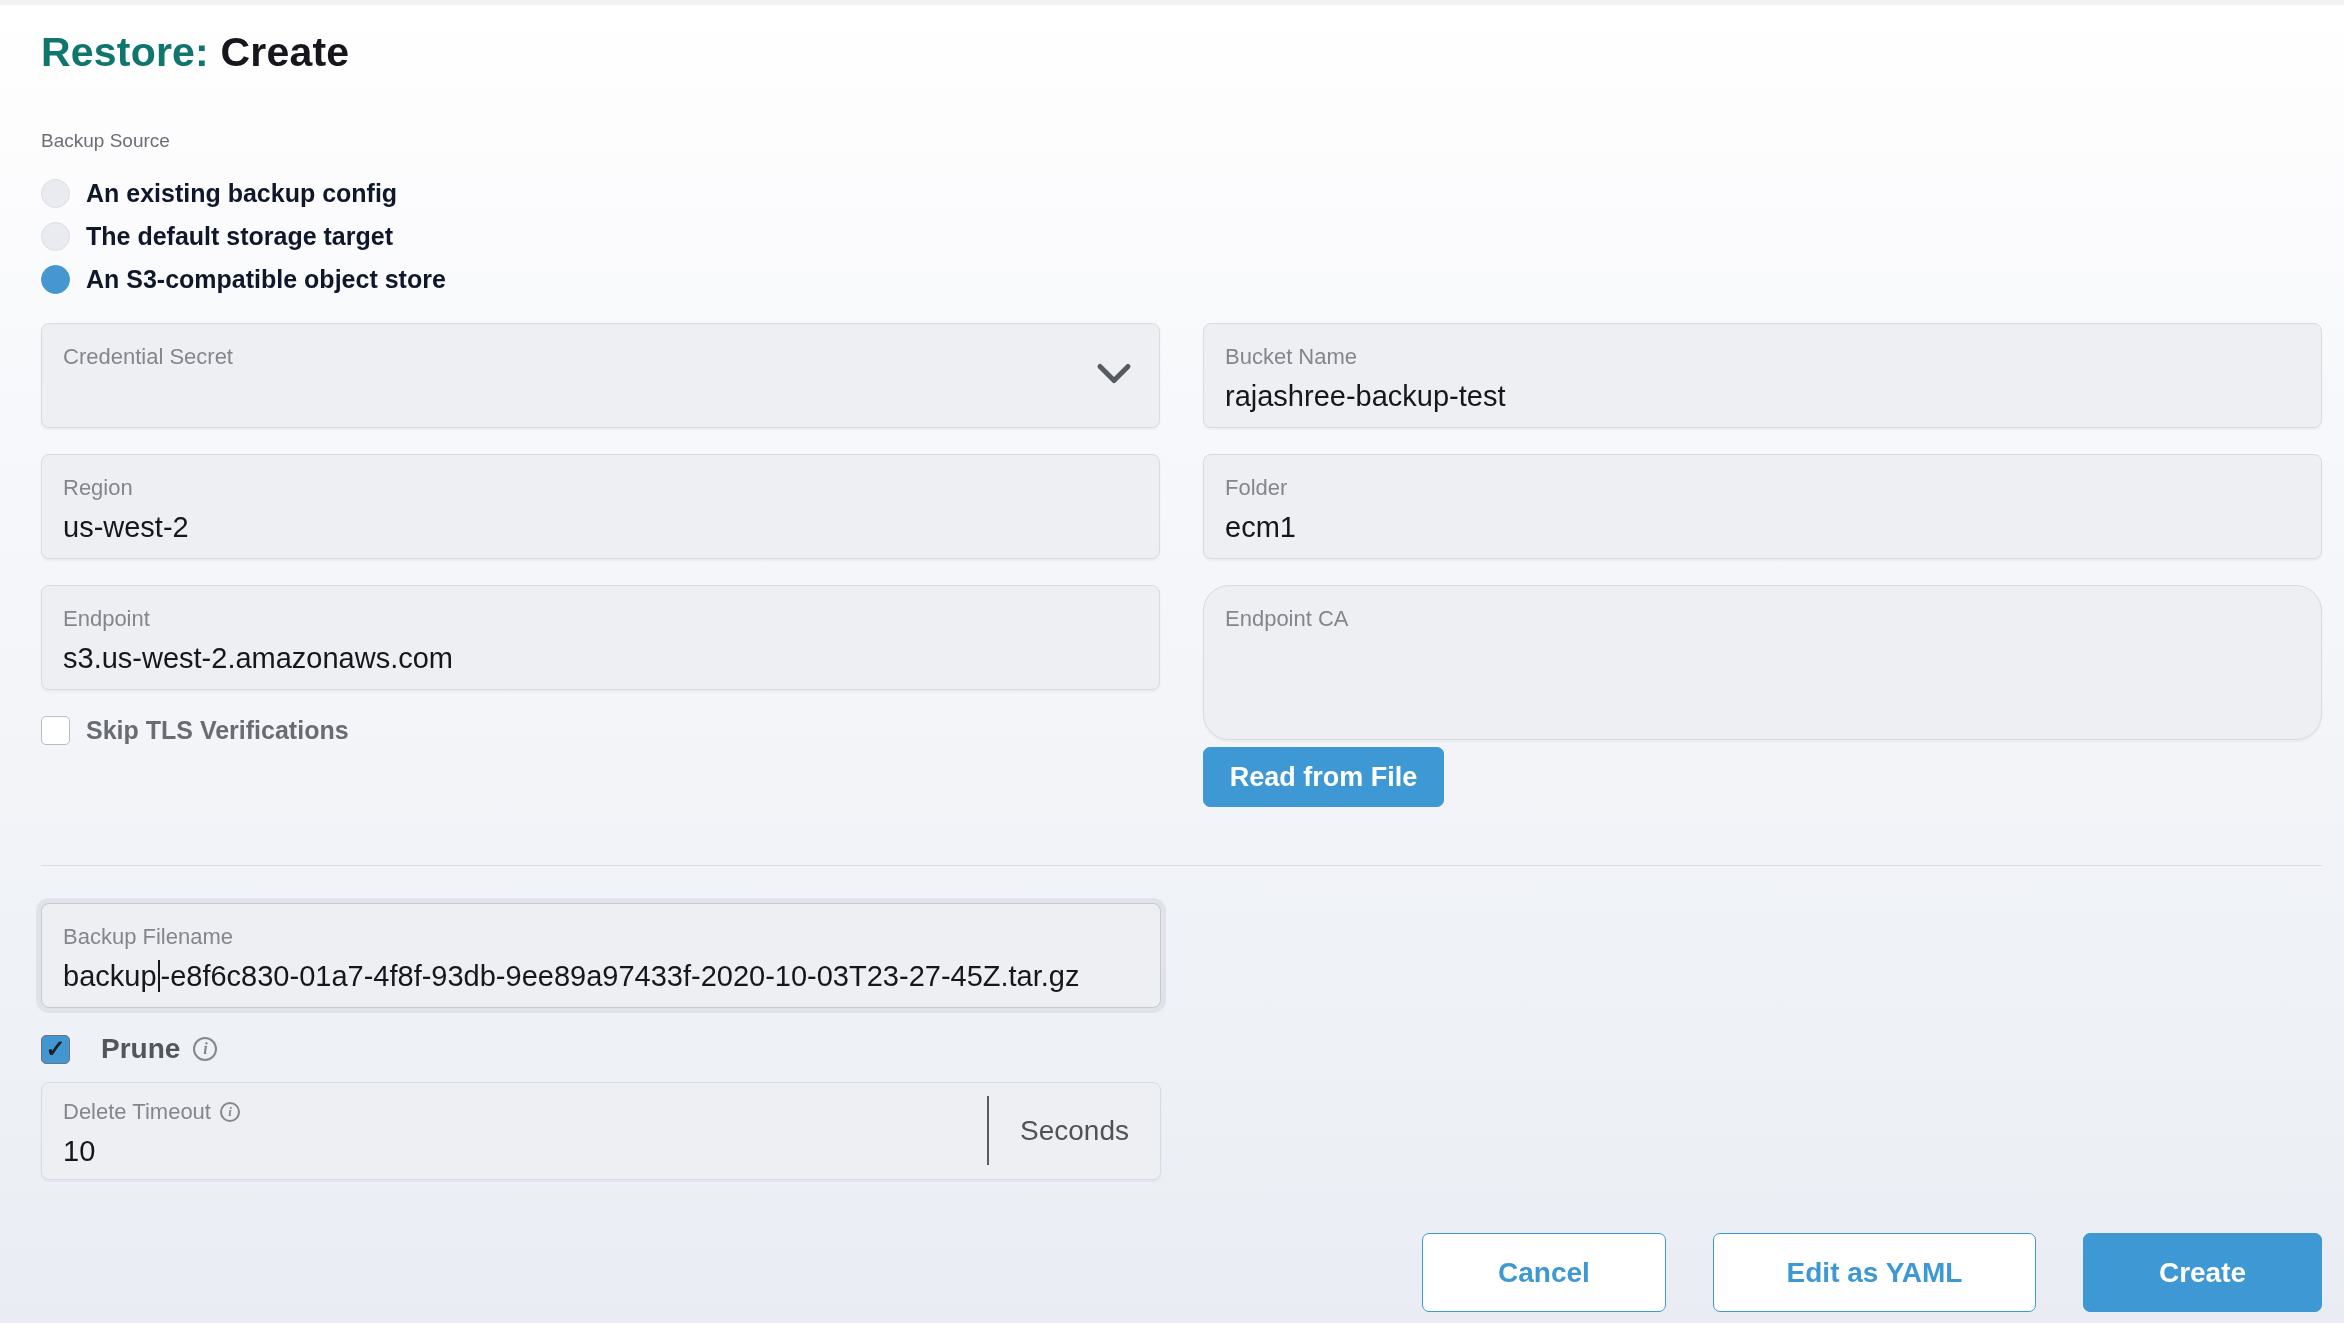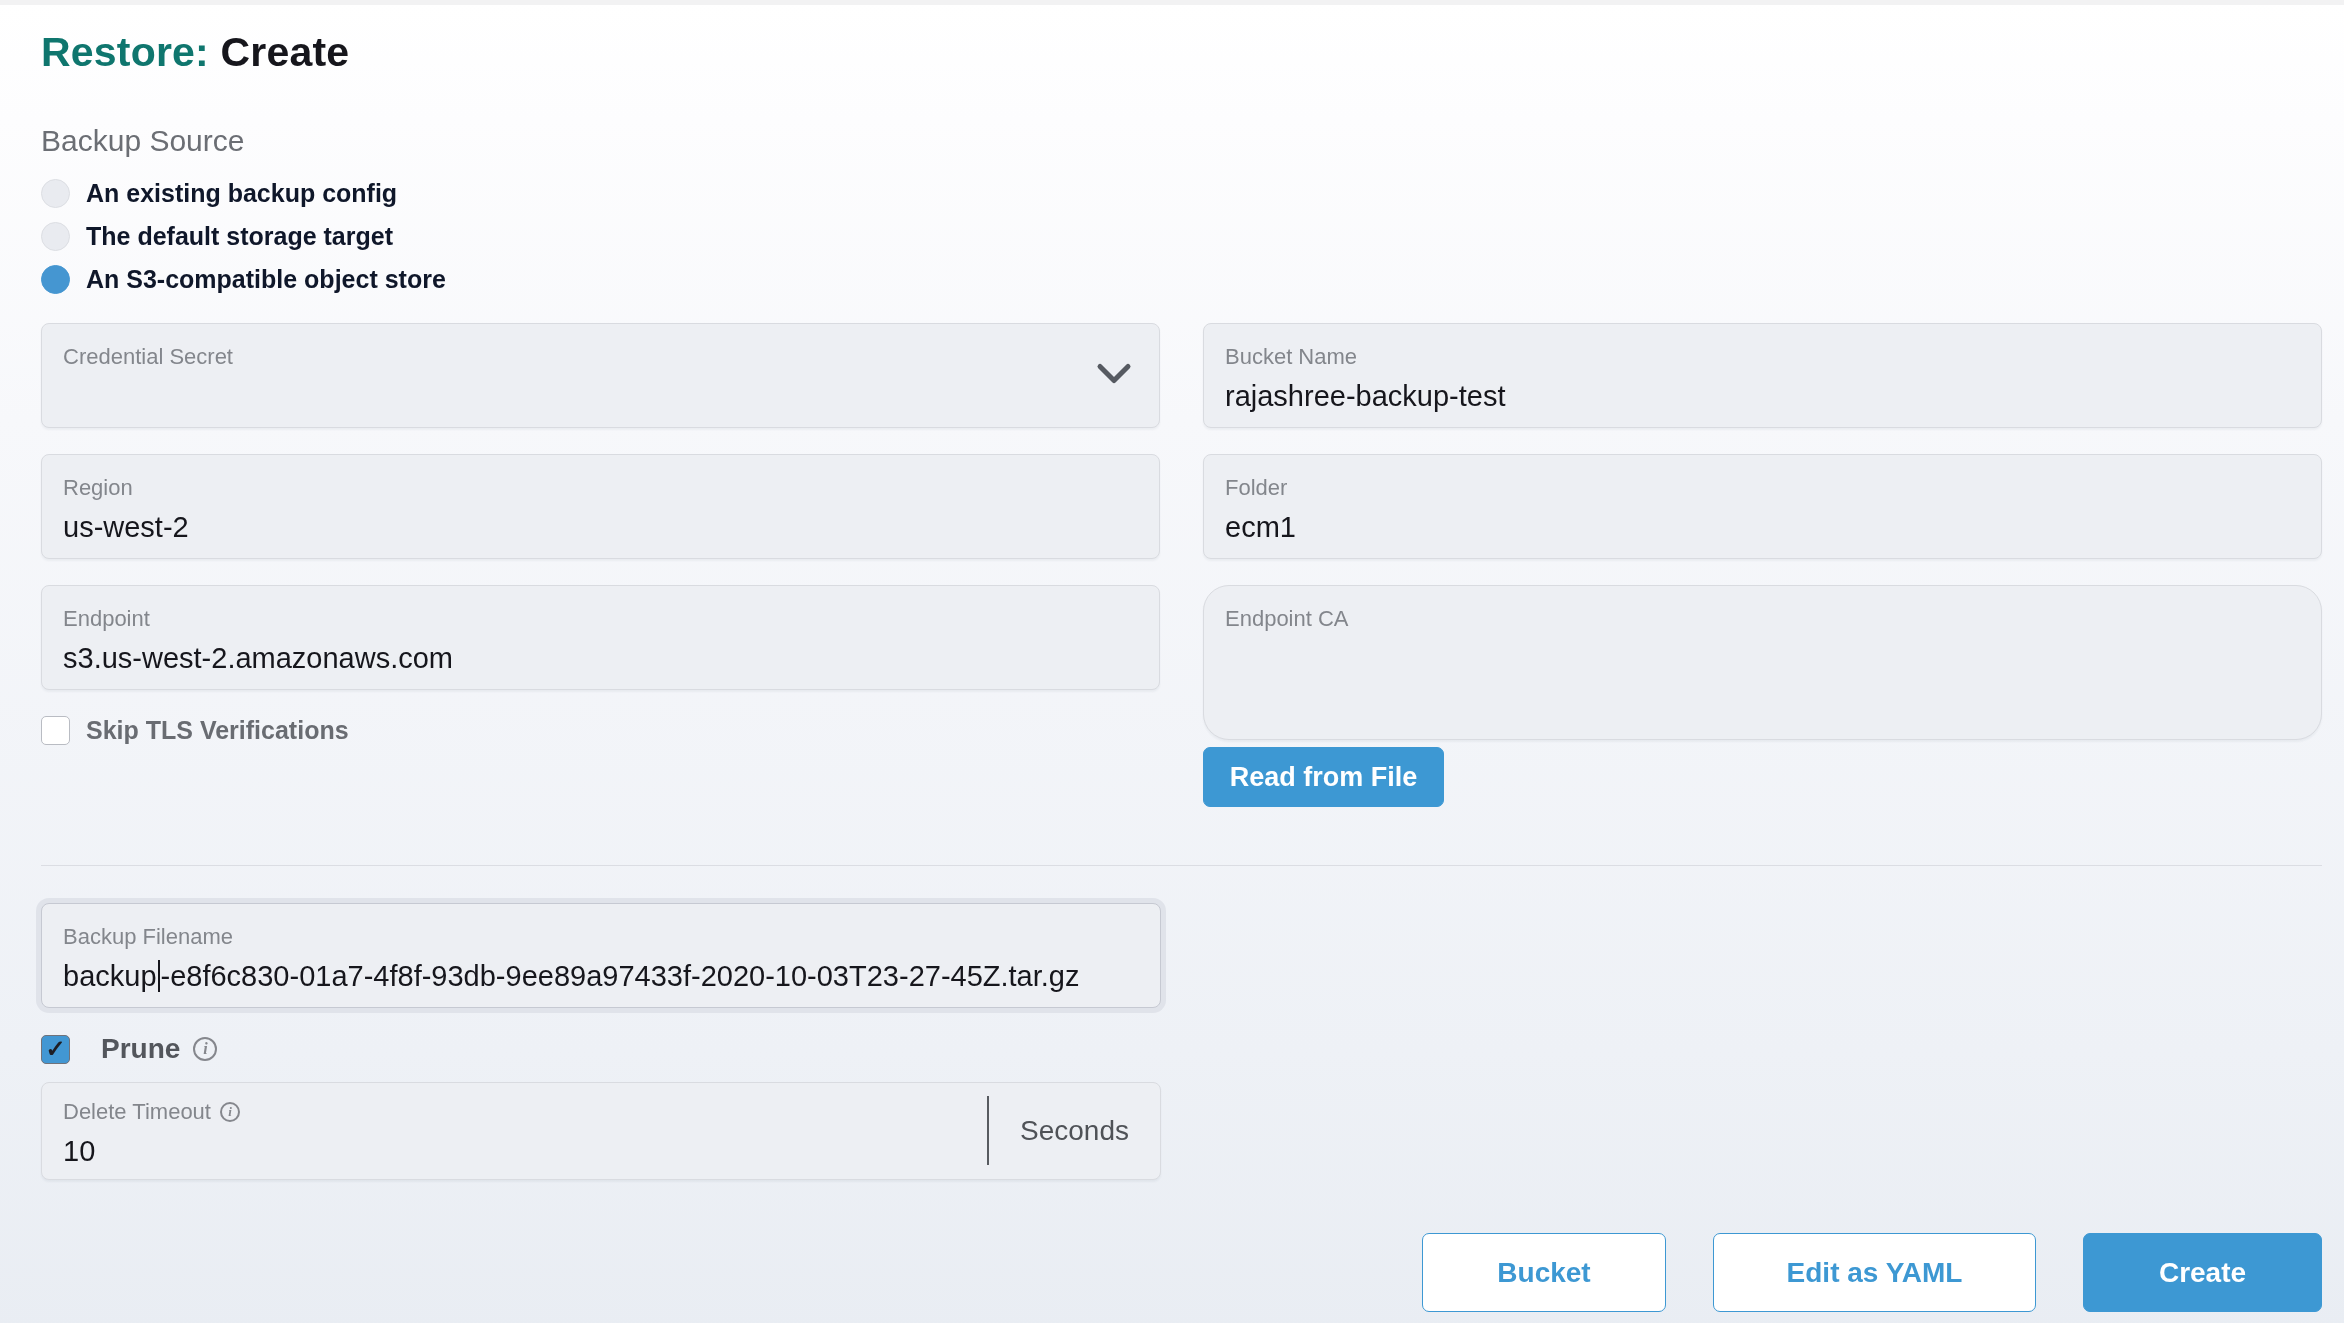--- a/index.html
+++ b/index.html
@@ -18,21 +18,21 @@
     position: absolute; bottom: 0; left: 0; width: 100%; height: 9px;
     background: #ffffff;
   }
   .page { padding: 28px 22px 0 41px; position: relative; }
 
   
   h1.page-title { font-size: 41px; line-height: 48px; font-weight: 600; letter-spacing: 0.2px; color: #16161c; }
   h1.page-title .accent { color: #0f766e; }
 
   
-  .section-label { margin-top: 50px; font-size: 30px; line-height: 30px; color: #6b6e74; font-weight: 400; }
+  .section-label { margin-top: 50px; font-size: 19px; line-height: 30px; color: #6b6e74; font-weight: 400; }
   .radio-group { margin-top: 16px; }
   .radio-row { display: flex; align-items: center; height: 43px; cursor: pointer; }
   .radio {
     width: 29px; height: 29px; border-radius: 50%;
     background: #e9ebf0; border: 1px solid #dcdee3; flex: none;
   }
   .radio.selected { background: #4596d1; border-color: #4596d1; }
   .radio-label { margin-left: 16px; font-size: 25px; color: #0f172a; font-weight: 600; }
 
   
@@ -214,20 +214,20 @@
       <div class="timeout-label-row">
         <span class="field-label">Delete Timeout</span>
         <span class="info-icon info-sm">i</span>
       </div>
       <div class="field-value">10</div>
     </div>
     <div class="timeout-suffix">Seconds</div>
   </div>
 
   <div class="actions">
-    <button class="btn btn-outline btn-cancel">Bucket</button>
+    <button class="btn btn-outline btn-cancel">Cancel</button>
     <button class="btn btn-outline btn-yaml">Edit as YAML</button>
     <button class="btn btn-solid btn-create">Create</button>
   </div>
 
 </div>
 
 <div class="bottom-edge"></div>
 
 </body></html>

